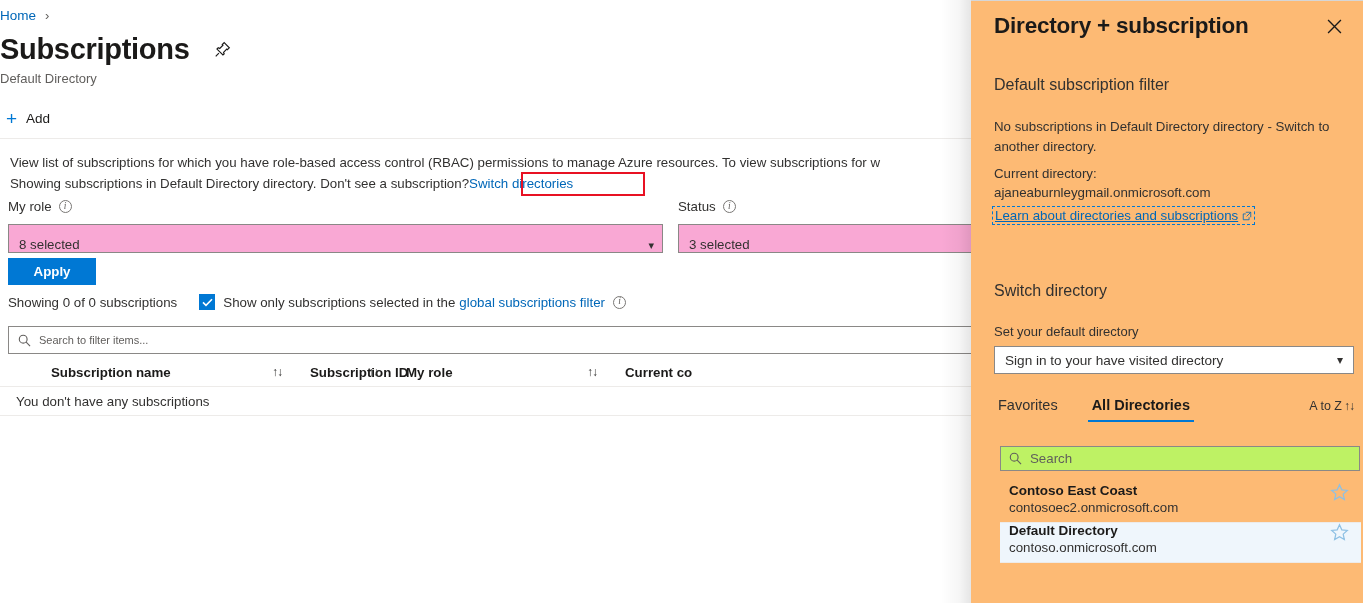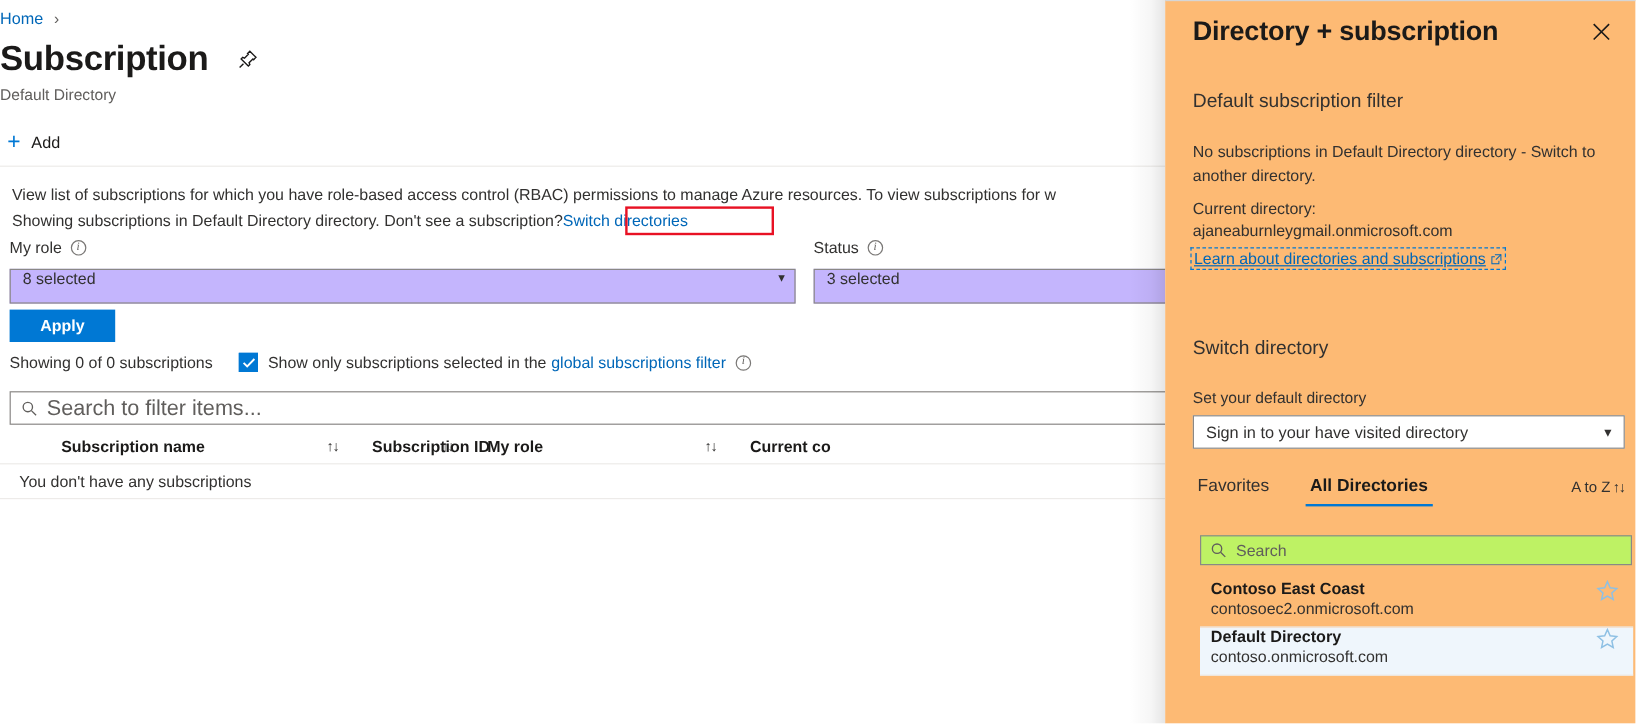--- a/index.html
+++ b/index.html
@@ -44,22 +44,22 @@
   }
 
   .flabel { position:absolute; font-size:13.3px; color:#323130; display:flex; align-items:center; gap:7px; font-weight:400; }
   .info-i {
     width:13px; height:13px; border:1px solid #797775; border-radius:50%;
     display:inline-flex; align-items:center; justify-content:center;
     font-size:9.5px; color:#605e5c; font-style:italic; line-height:1; font-family:"Liberation Serif", serif;
   }
 
   .ddl {
-    position:absolute; height:29px; border:1px solid #8a8886; background:#c4b5fd;
-    display:flex; align-items:flex-start; padding:0 8px 0 10px; font-size:13.3px; color:#323130; cursor:pointer;
+    position:absolute; height:29px; border:1px solid #8a8886; background:#f9a8d4;
+    display:flex; align-items:flex-end; padding:0 8px 0 10px; font-size:13.3px; color:#323130; cursor:pointer;
   }
   .ddl .chev { margin-left:auto; color:#323130; font-size:11px; }
 
   .apply-btn {
     position:absolute; left:8px; top:258px; width:88px; height:27px;
     background:#0078d4; color:#fff; border:none; font-size:13.3px; font-weight:600;
     display:flex; align-items:center; justify-content:center; cursor:pointer;
     font-family:"Liberation Sans", sans-serif;
   }
 
@@ -68,21 +68,21 @@
   .cbx {
     width:16px; height:16px; background:#0078d4; border:1px solid #0078d4;
     display:inline-flex; align-items:center; justify-content:center; margin-right:8px; cursor:pointer;
   }
   .cbx svg { display:block; }
 
   .searchbox {
     position:absolute; left:8px; top:326px; width:1000px; height:28px;
     border:1px solid #8a8886; background:#fff; display:flex; align-items:center; padding-left:9px; gap:8px;
   }
-  .searchbox .ph { font-size:18px; color:#605e5c; }
+  .searchbox .ph { font-size:11px; color:#605e5c; }
 
   .tbl { position:absolute; left:0; top:358px; width:1010px; }
   .tbl-head { height:29px; display:flex; align-items:center; border-bottom:1px solid #edebe9; }
   .th { font-size:13.3px; font-weight:600; color:#1b1a19; display:flex; align-items:center; }
   .sort-ico { font-size:12px; color:#323130; letter-spacing:-1px; }
   .tbl-row { height:29px; display:flex; align-items:center; border-bottom:1px solid #edebe9; }
   .td-empty { font-size:13.3px; color:#323130; padding-left:16px; }
 
   
   #panel {
@@ -143,21 +143,21 @@
 <div id="root">
 
   <div id="blade">
 
     <div class="breadcrumb">
       <span class="bc-link">Home</span>
       <span class="bc-sep">›</span>
     </div>
 
     <div class="title-row">
-      <span class="page-title">Subscription</span>
+      <span class="page-title">Subscriptions</span>
       <span class="pin-btn">
         <svg width="17" height="17" viewBox="0 0 16 16" fill="none" stroke="#1b1a19" stroke-width="1.1">
           <path d="M9.6 1.6 L14.4 6.4 L12.6 8.2 L12.0 7.6 L9.0 10.6 L9.6 12.0 L8.4 13.2 L2.8 7.6 L4.0 6.4 L5.4 7.0 L8.4 4.0 L7.8 3.4 Z"></path>
           <path d="M4.6 11.4 L1.6 14.4"></path>
         </svg>
       </span>
     </div>
 
     <div class="subtitle">Default Directory</div>
 

